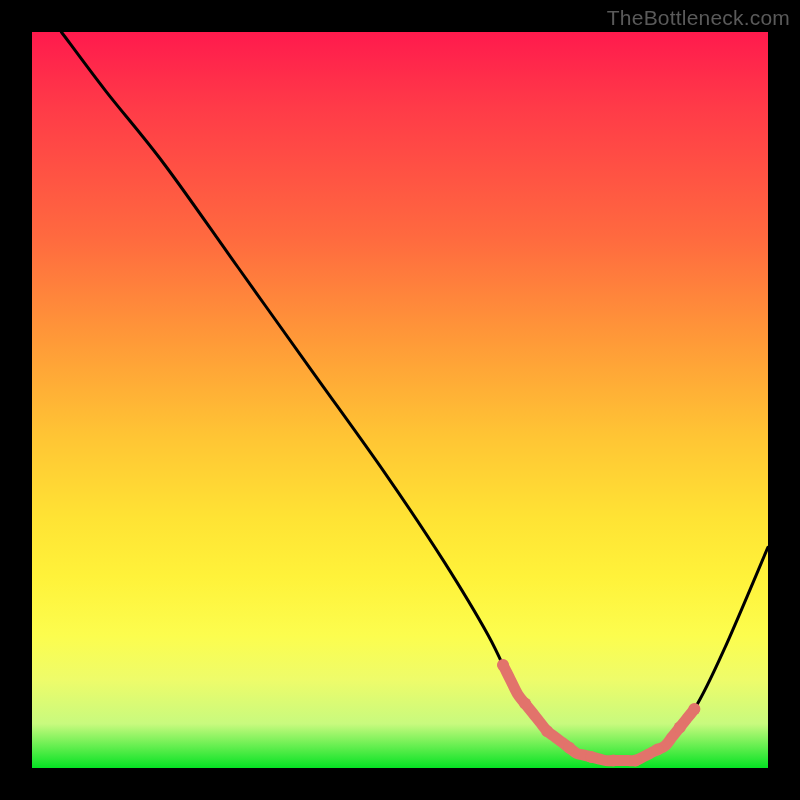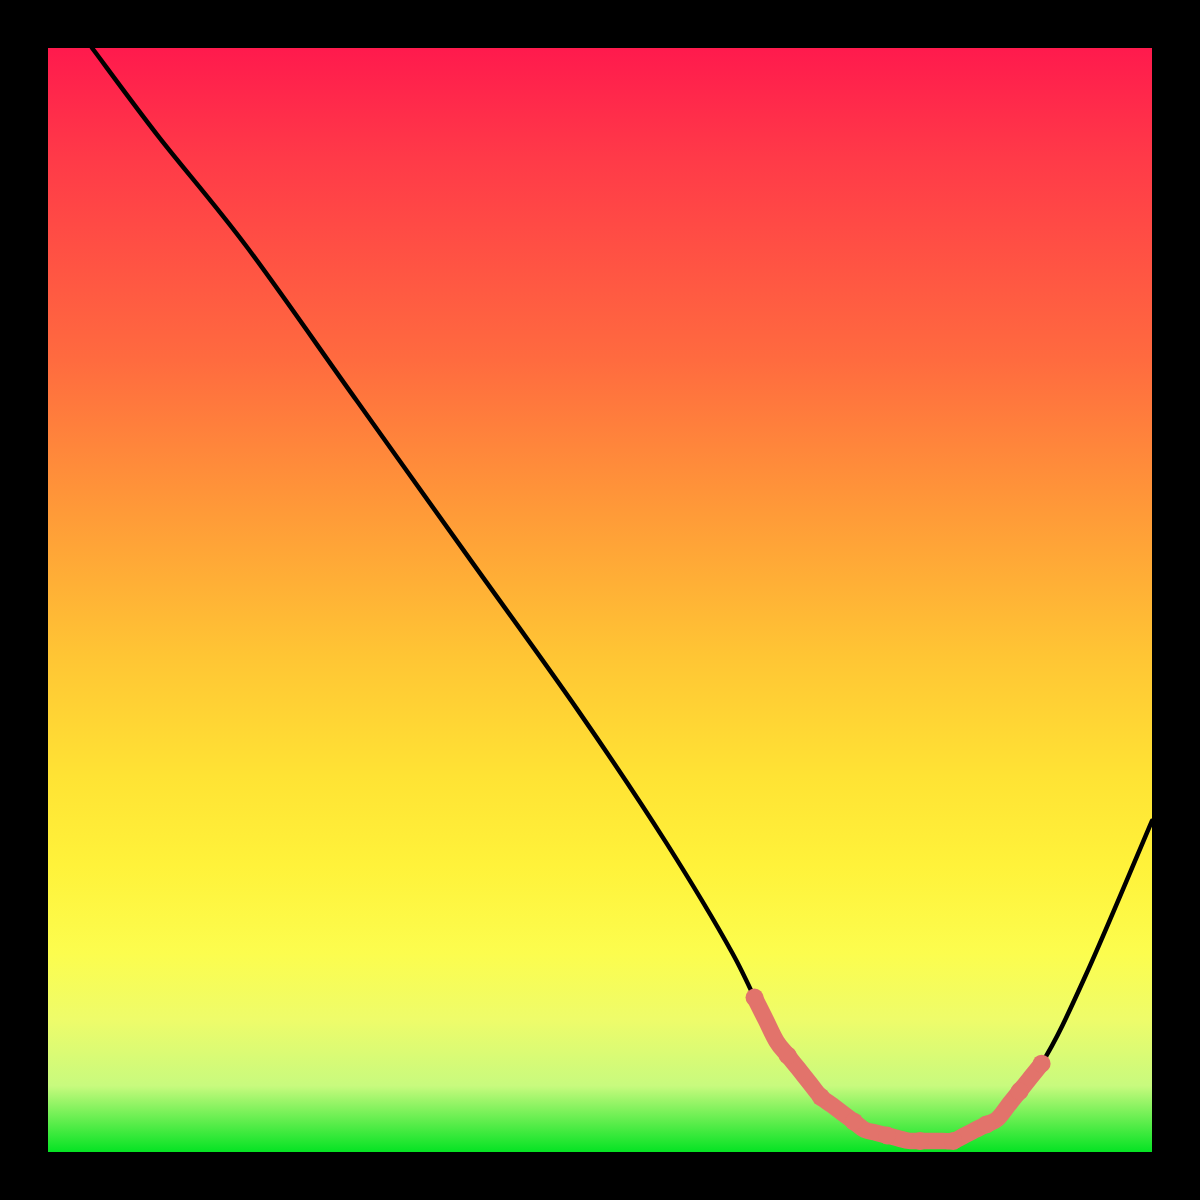--- a/index.html
+++ b/index.html
@@ -54,20 +54,21 @@
     left: 0; top: 0;
     width: 736px;
     height: 736px;
     overflow: visible;
   }
 </style>
 </head>
 <body>
 <div class="frame">
 
+  <div class="watermark">TheBottleneck.com</div>
 
   <div class="plot-area">
     <svg class="curves" viewBox="0 0 736 736">
 
       <path id="main-curve" fill="none" stroke="#000" stroke-width="3" stroke-linecap="round" d="M 29.4 0.0 C 36.8 9.8, 56.4 36.8, 73.6 58.9 C 90.8 81.0, 110.4 103.0, 132.5 132.5 C 154.6 161.9, 181.5 201.2, 206.1 235.5 C 230.6 269.9, 255.1 304.2, 279.7 338.6 C 304.2 372.9, 331.2 409.7, 353.3 441.6 C 375.4 473.5, 395.0 502.9, 412.2 529.9 C 429.3 556.9, 444.1 581.4, 456.3 603.5 C 468.6 625.6, 475.9 646.5, 485.8 662.4 C 495.6 678.3, 505.4 689.4, 515.2 699.2 C 525.0 709.0, 534.8 716.4, 544.6 721.3 C 554.5 726.2, 564.3 727.4, 574.1 728.6 C 583.9 729.9, 593.7 731.1, 603.5 728.6 C 613.3 726.2, 623.1 722.5, 633.0 713.9 C 642.8 705.3, 652.6 693.1, 662.4 677.1 C 672.2 661.2, 679.6 645.2, 691.8 618.2 C 704.1 591.3, 728.6 532.4, 736.0 515.2"></path>
 
       <path id="highlight-curve" fill="none" stroke="#e2736b" stroke-width="11" stroke-linecap="round" d="M 471.0 633.0 C 472.3 635.4, 475.9 642.8, 478.4 647.7 C 480.9 652.6, 483.3 658.4, 485.8 662.4 C 488.2 666.4, 490.7 668.5, 493.1 671.6 C 495.6 674.7, 498.0 677.7, 500.5 680.8 C 502.9 683.9, 505.4 686.9, 507.8 690.0 C 510.3 693.1, 512.7 696.7, 515.2 699.2 C 517.7 701.7, 520.1 702.9, 522.6 704.7 C 525.0 706.6, 527.5 708.4, 529.9 710.2 C 532.4 712.1, 534.8 713.9, 537.3 715.8 C 539.7 717.6, 542.2 720.1, 544.6 721.3 C 547.1 722.5, 549.5 722.5, 552.0 723.1 C 554.5 723.7, 556.9 724.3, 559.4 725.0 C 561.8 725.6, 564.3 726.2, 566.7 726.8 C 569.2 727.4, 571.6 728.3, 574.1 728.6 C 576.5 728.9, 579.0 728.6, 581.4 728.6 C 583.9 728.6, 586.3 728.6, 588.8 728.6 C 591.3 728.6, 593.7 728.6, 596.2 728.6 C 598.6 728.6, 601.1 729.3, 603.5 728.6 C 606.0 728.0, 608.4 726.2, 610.9 725.0 C 613.3 723.7, 615.8 722.5, 618.2 721.3 C 620.7 720.1, 623.1 718.8, 625.6 717.6 C 628.1 716.4, 630.5 716.1, 633.0 713.9 C 635.4 711.8, 637.9 707.8, 640.3 704.7 C 642.8 701.7, 645.2 698.6, 647.7 695.5 C 650.1 692.5, 652.6 689.4, 655.0 686.3 C 657.5 683.3, 661.2 678.7, 662.4 677.1"></path>
 
       <g id="highlight-dots">
           <circle cx="471.0" cy="633.0" r="6" fill="#e2736b"></circle>

